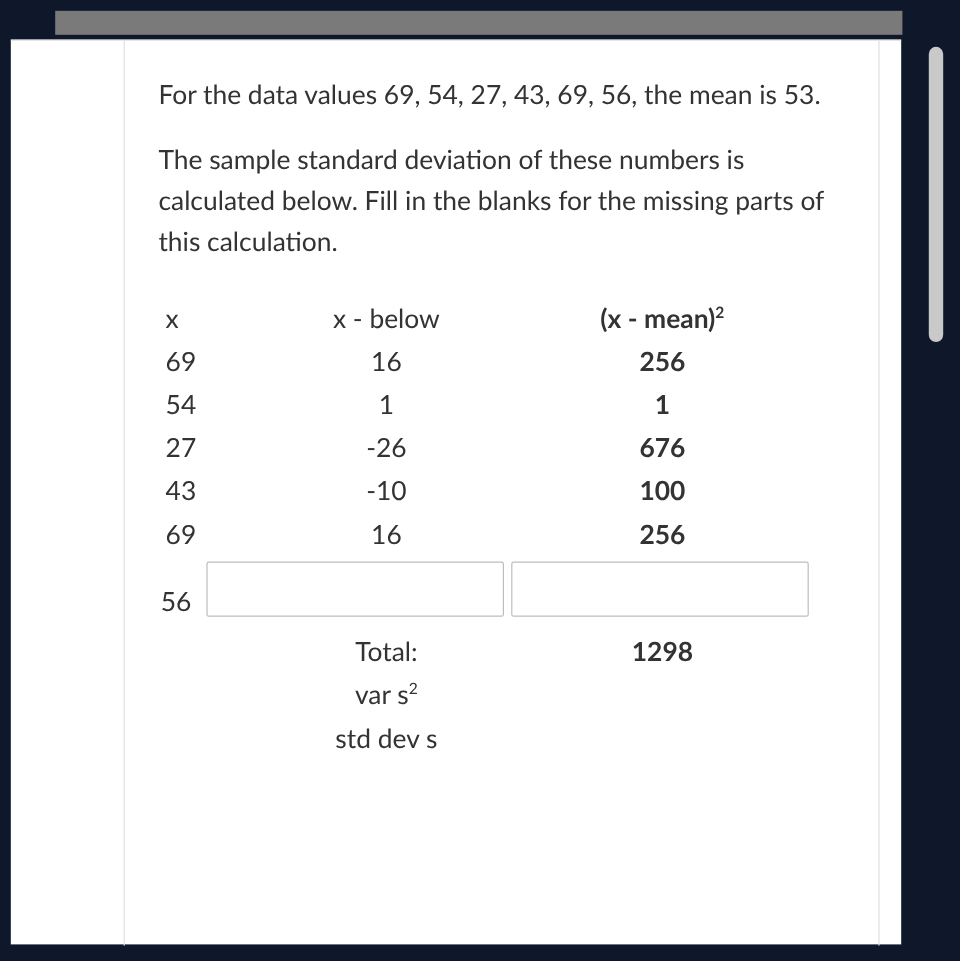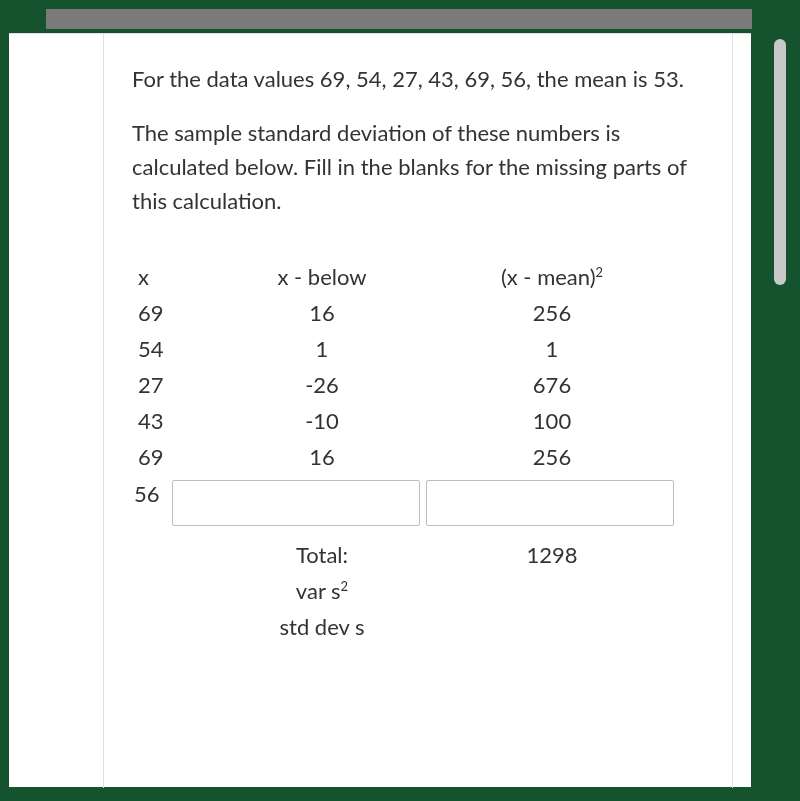--- a/index.html
+++ b/index.html
@@ -10,21 +10,21 @@
       height: 801px;
       overflow: hidden;
       position: relative;
     }
     .outer-frame {
       position: absolute;
       top: 0;
       left: 0;
       width: 800px;
       height: 801px;
-      background: #14532d;
+      background: #0f172a;
     }
     .gray-bar {
       position: absolute;
       top: 9px;
       left: 46px;
       right: 48px;
       height: 20px;
       background: #7a7a7a;
     }
     .page {
@@ -47,21 +47,21 @@
       padding: 28px 28px 10px 28px;
       color: #333;
     }
     .para {
       font-size: 22px;
       line-height: 1.55;
       color: #333;
       margin-bottom: 20px;
     }
     .para1 { }
-    .para2 { margin-bottom: 40px; }
+    .para2 { margin-bottom: 28px; }
     .table-wrap {
       width: 100%;
       font-size: 22px;
       color: #333;
     }
     .trow {
       display: flex;
       align-items: center;
       min-height: 36px;
     }
@@ -70,34 +70,35 @@
       text-align: left;
       padding-left: 6px;
     }
     .col-m {
       width: 220px;
       text-align: center;
     }
     .col-s {
       width: 240px;
       text-align: center;
+      font-weight: bold;
     }
     .hdr { font-weight: 400; }
     .sup { font-size: 13px; vertical-align: super; }
     .input-cell {
       display: inline-block;
       border: 1px solid #bdbdbd;
       background: #fff;
       height: 46px;
       width: 248px;
       border-radius: 2px;
     }
     .input-row {
       display: flex;
-      align-items: flex-start;
+      align-items: flex-end;
       margin-top: 6px;
       margin-bottom: 10px;
     }
     .input-row .col-x {
       width: 40px;
       padding-left: 2px;
     }
     .input-gap { width: 6px; }
     .bottom-rows .col-m { }
     .scrollbar {

